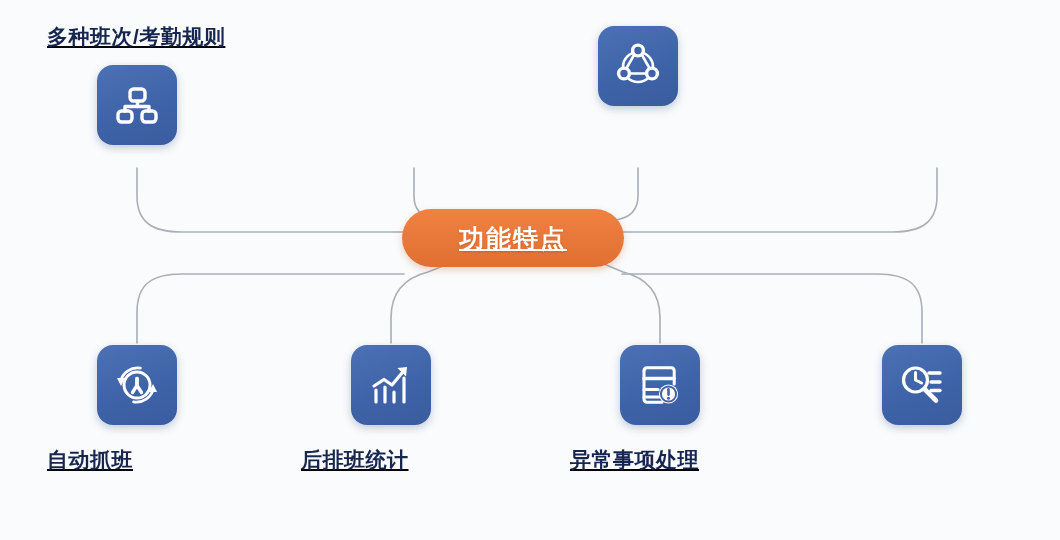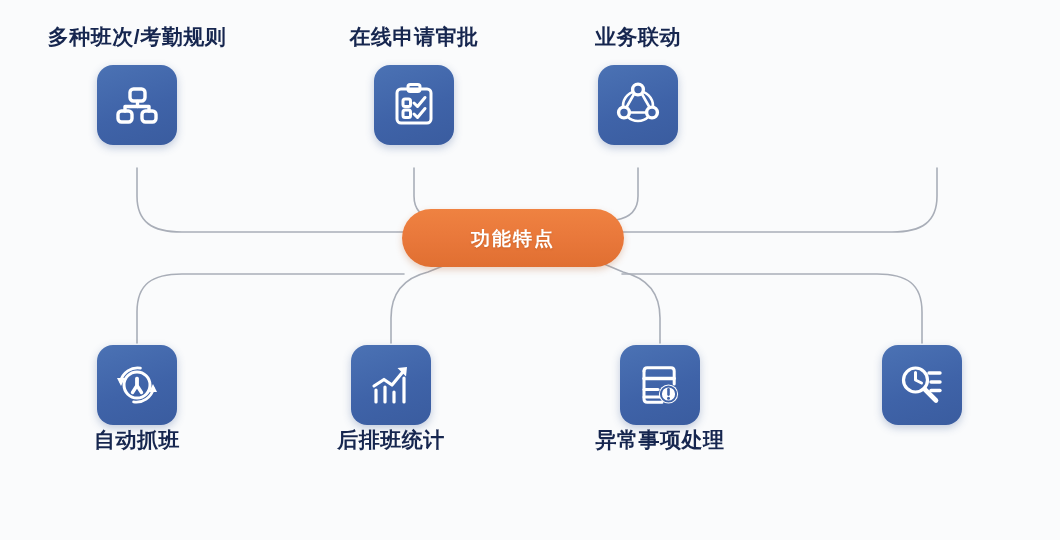--- a/index.html
+++ b/index.html
@@ -22,48 +22,49 @@
     z-index:3;
     left:402px;top:209px;
     width:222px;height:58px;
     border-radius:29px;
     background:linear-gradient(180deg,#ef8241 0%,#e8773a 55%,#e06f31 100%);
     box-shadow:0 3px 7px rgba(190,110,60,.30);
     display:flex;align-items:center;justify-content:center;
   }
   .center-pill-label{
     color:#ffffff;
-    font-size:19px;
+    font-size:25px;
     font-weight:bold;
     letter-spacing:2px;
     text-shadow:0 1px 2px rgba(150,70,20,.35);
     line-height:1;
-  }
-
-  
-  .node{position:absolute;z-index:3;width:180px;text-align:center;}
+    text-decoration:underline;
+  }
+
+  
+  .node{position:absolute;z-index:3;width:180px;text-align:left;text-decoration:underline;}
   .node .tile{
     width:80px;height:80px;
     margin:0 auto;
     border-radius:16px;
     background:linear-gradient(160deg,#4b72b4 0%,#3f63a8 55%,#3a5c9f 100%);
     box-shadow:0 3px 8px rgba(60,90,150,.30);
     display:flex;align-items:center;justify-content:center;
   }
   .node .tile svg{display:block;}
   .node .label{
     color:#16264f;
     font-size:21px;
     font-weight:bold;
     letter-spacing:.5px;
     white-space:nowrap;
     line-height:1;
   }
   .node.top .label{margin-bottom:18px;}
-  .node.bottom .label{margin-top:4px;}
+  .node.bottom .label{margin-top:24px;}
 
   
   .node.top{top:26px;}
   .node.bottom{top:345px;}
 </style>
 </head>
 <body>
 
 <div id="stage">
 
@@ -100,38 +101,22 @@
           <rect x="17" y="8" width="15" height="12" rx="3.5"></rect>
           <rect x="5" y="30" width="14" height="11" rx="3.5"></rect>
           <rect x="29" y="30" width="14" height="11" rx="3.5"></rect>
           <path d="M24.5,20.5 L24.5,25.5"></path>
           <path d="M12,30 L12,25.5 L36,25.5 L36,30"></path>
         </g>
       </svg>
     </div>
   </div>
 
-  <div class="node top" style="left:324px;">
-    <div class="label">在线申请审批</div>
-    <div class="tile">
-      <svg width="48" height="48" viewBox="0 0 48 48">
-        <g stroke="#ffffff" stroke-width="3" fill="none" stroke-linejoin="round" stroke-linecap="round">
-          <rect x="7" y="8" width="34" height="34" rx="4"></rect>
-          <rect x="18" y="3.5" width="12" height="7" rx="2.2"></rect>
-          <rect x="13" y="18" width="7.5" height="7.5" rx="2"></rect>
-          <rect x="13" y="29" width="7.5" height="7.5" rx="2"></rect>
-          <path d="M24,22 L27.5,25.5 L35,16.5"></path>
-          <path d="M24,33 L27.5,36.5 L35,27.5"></path>
-        </g>
-      </svg>
-    </div>
-  </div>
 
   <div class="node top" style="left:548px;">
-    <div class="label">业务联动</div>
     <div class="tile">
       <svg width="48" height="48" viewBox="0 0 48 48">
         <g stroke="#ffffff" stroke-width="2.6" fill="none" stroke-linejoin="round" stroke-linecap="round">
           <circle cx="24" cy="25" r="15"></circle>
           <path d="M24,6 L38.5,31.5" stroke-width="2.6"></path>
           <path d="M24,6 L9.5,31.5" stroke-width="2.6"></path>
           <path d="M9.5,31.5 L38.5,31.5" stroke-width="2.6"></path>
         </g>
         <g fill="#3f63a8" stroke="#ffffff" stroke-width="3.4">
           <circle cx="24" cy="8.5" r="5.4"></circle>

